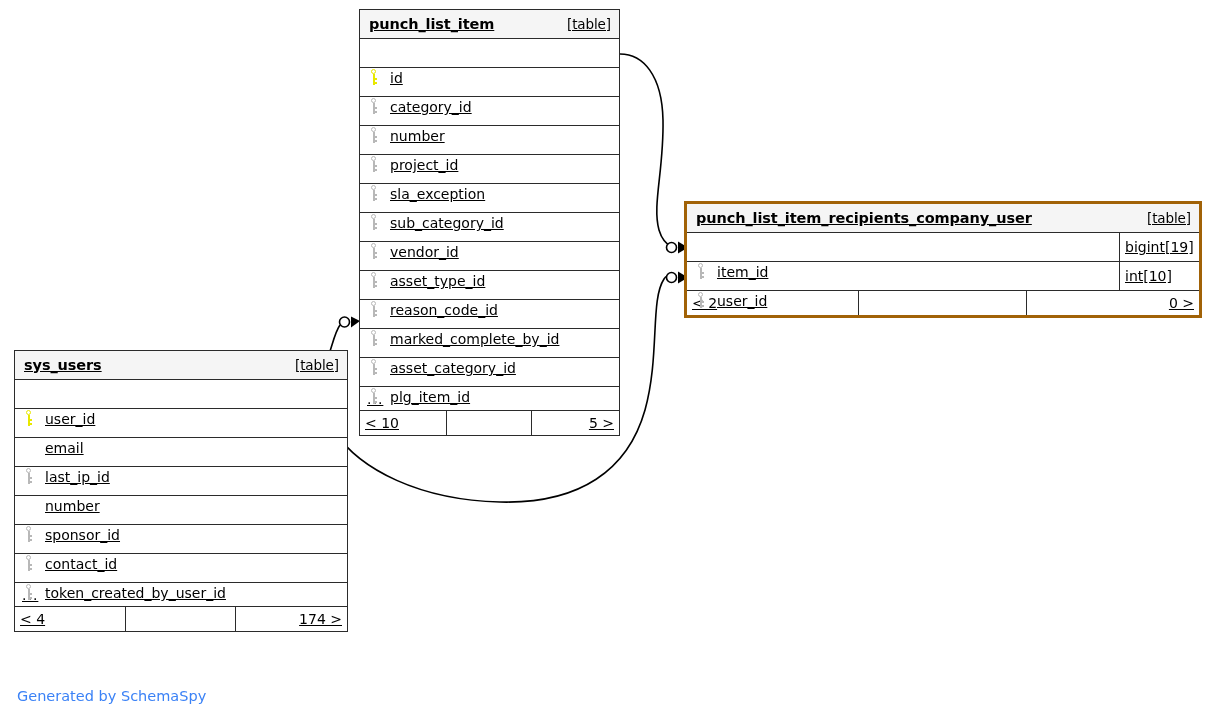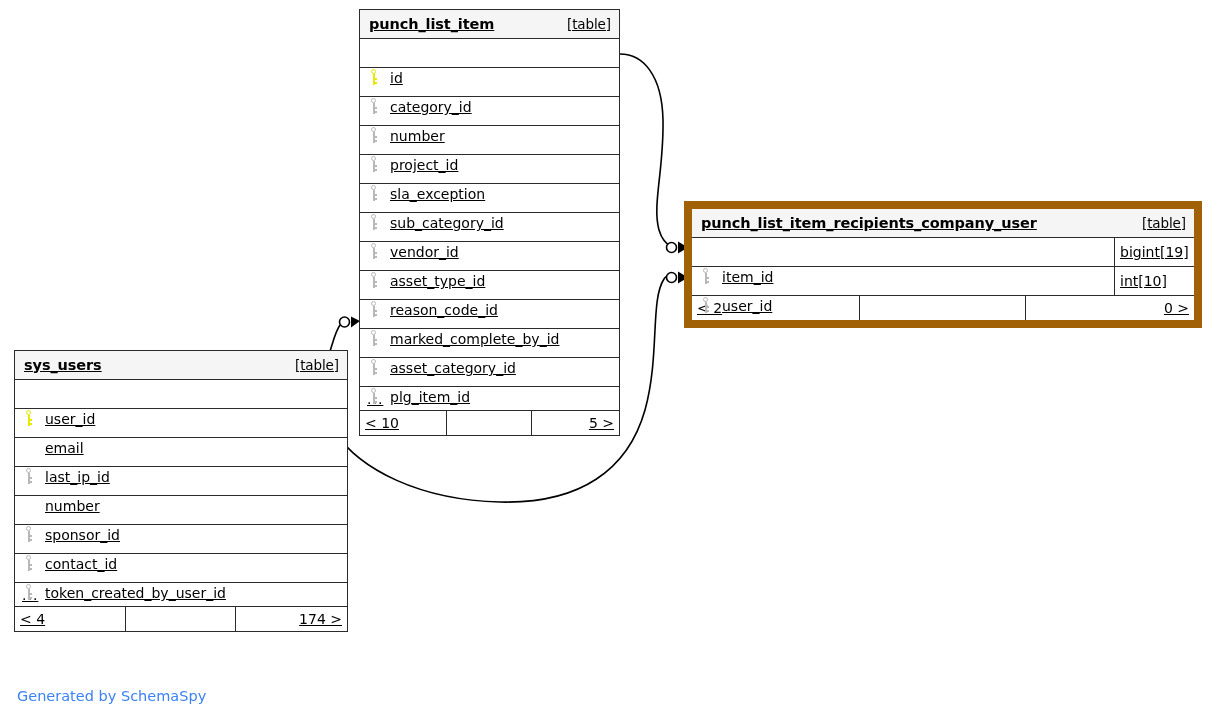--- a/index.html
+++ b/index.html
@@ -34,21 +34,21 @@
 
   .table-node {
     position: absolute;
     box-sizing: border-box;
     background: #ffffff;
     border: 1px solid #2b2b2b;
     z-index: 2;
     text-decoration: underline;
   }
   .table-node.focus {
-    border: 8px solid #a16207;
+    border: 3px solid #a16207;
   }
 
   .tbl-header {
     box-sizing: border-box;
     height: 29px;
     background: #f5f5f5;
     border-bottom: 1px solid #2b2b2b;
     display: flex;
     align-items: center;
     padding: 0 8px 0 9px;

